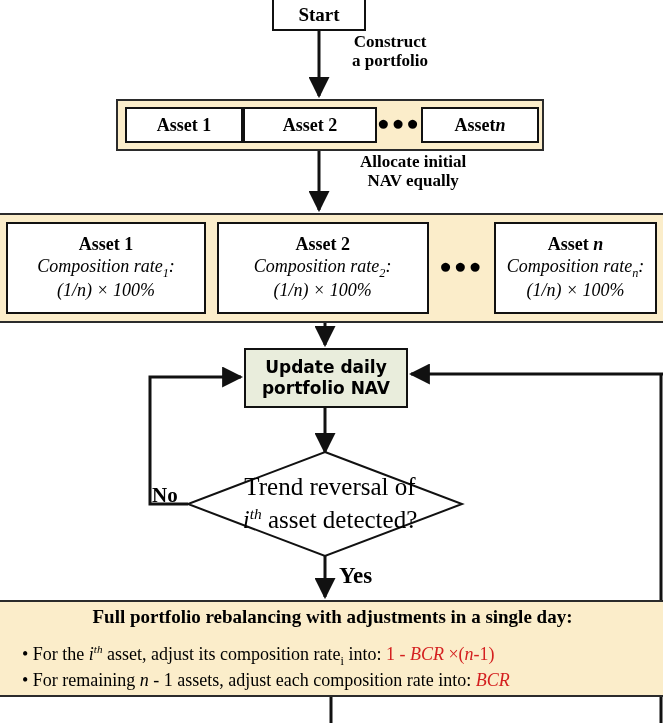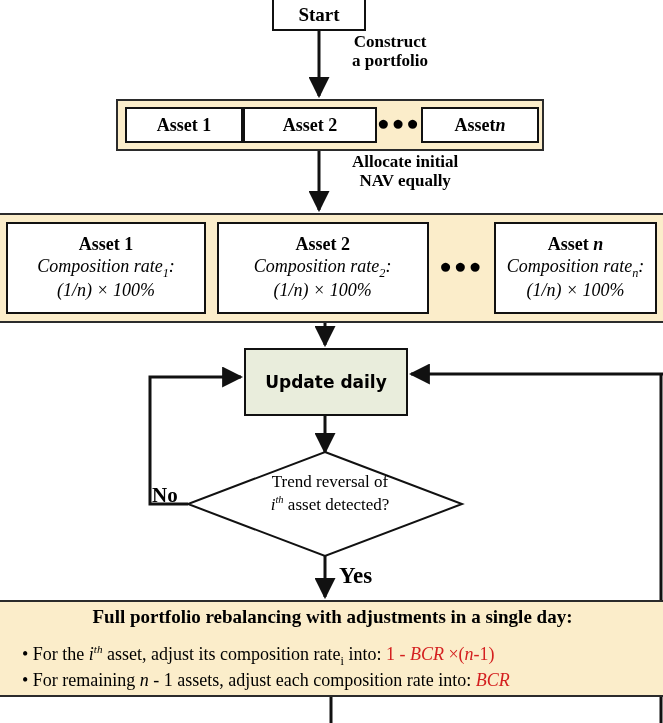--- a/index.html
+++ b/index.html
@@ -52,21 +52,21 @@
   .edge-label {
     position: absolute;
     font-weight: bold;
     font-size: 17px;
     line-height: 1.12;
     color: #000000;
     white-space: pre-line;
     text-align: center;
   }
   .lbl-construct { left: 352px; top: 32px; }
-  .lbl-allocate  { left: 352px; top: 152px; }
+  .lbl-allocate  { left: 360px; top: 152px; }
   .lbl-no  { left: 152px; top: 484px; font-size: 21px; }
   .lbl-yes { left: 339px; top: 563px; font-size: 23px; }
 
   
   .band {
     position: absolute;
     box-sizing: border-box;
     background: #fbedca;
     border: 2px solid #2b2b2b;
     display: flex;
@@ -130,37 +130,37 @@
   .alloc-box.c2 { width: 212px; }
   .alloc-box.cn { width: 163px; }
   .alloc-title { font-weight: bold; font-size: 18px; }
   .alloc-line  { font-size: 18px; font-style: italic; }
 
   
   .nav-box {
     left: 244px;
     top: 348px;
     width: 164px;
-    height: 68px;
+    height: 60px;
     border: 2px solid #111;
     background: #e9eddc;
     font-family: "DejaVu Sans", "Liberation Sans", sans-serif;
     font-weight: bold;
     font-size: 17px;
     line-height: 1.22;
   }
 
   
   .decision-text {
     position: absolute;
     left: 218px;
     top: 471px;
     width: 224px;
     text-align: center;
-    font-size: 17px;
+    font-size: 25px;
     line-height: 1.3;
     color: #000;
   }
 
   
   .rebalance-box {
     left: -4px;
     top: 600px;
     width: 671px;
     height: 97px;
@@ -277,20 +277,21 @@
       </div>
       <div class="alloc-line">
         <span>Composition rate</span><sub class="mi">n</sub>:
       </div>
       <div class="alloc-line">(1/n) × 100%</div>
     </div>
   </div>
 
   <div class="node nav-box">
     <span>Update daily</span>
+    <span>portfolio NAV</span>
   </div>
 
   <div class="decision-text">
     <div>Trend reversal of</div>
     <div><i class="mi">i</i><sup>th</sup><span> asset detected?</span></div>
   </div>
 
   <div class="node rebalance-box">
     <div class="reb-title">Full portfolio rebalancing with adjustments in a single day:</div>
 

